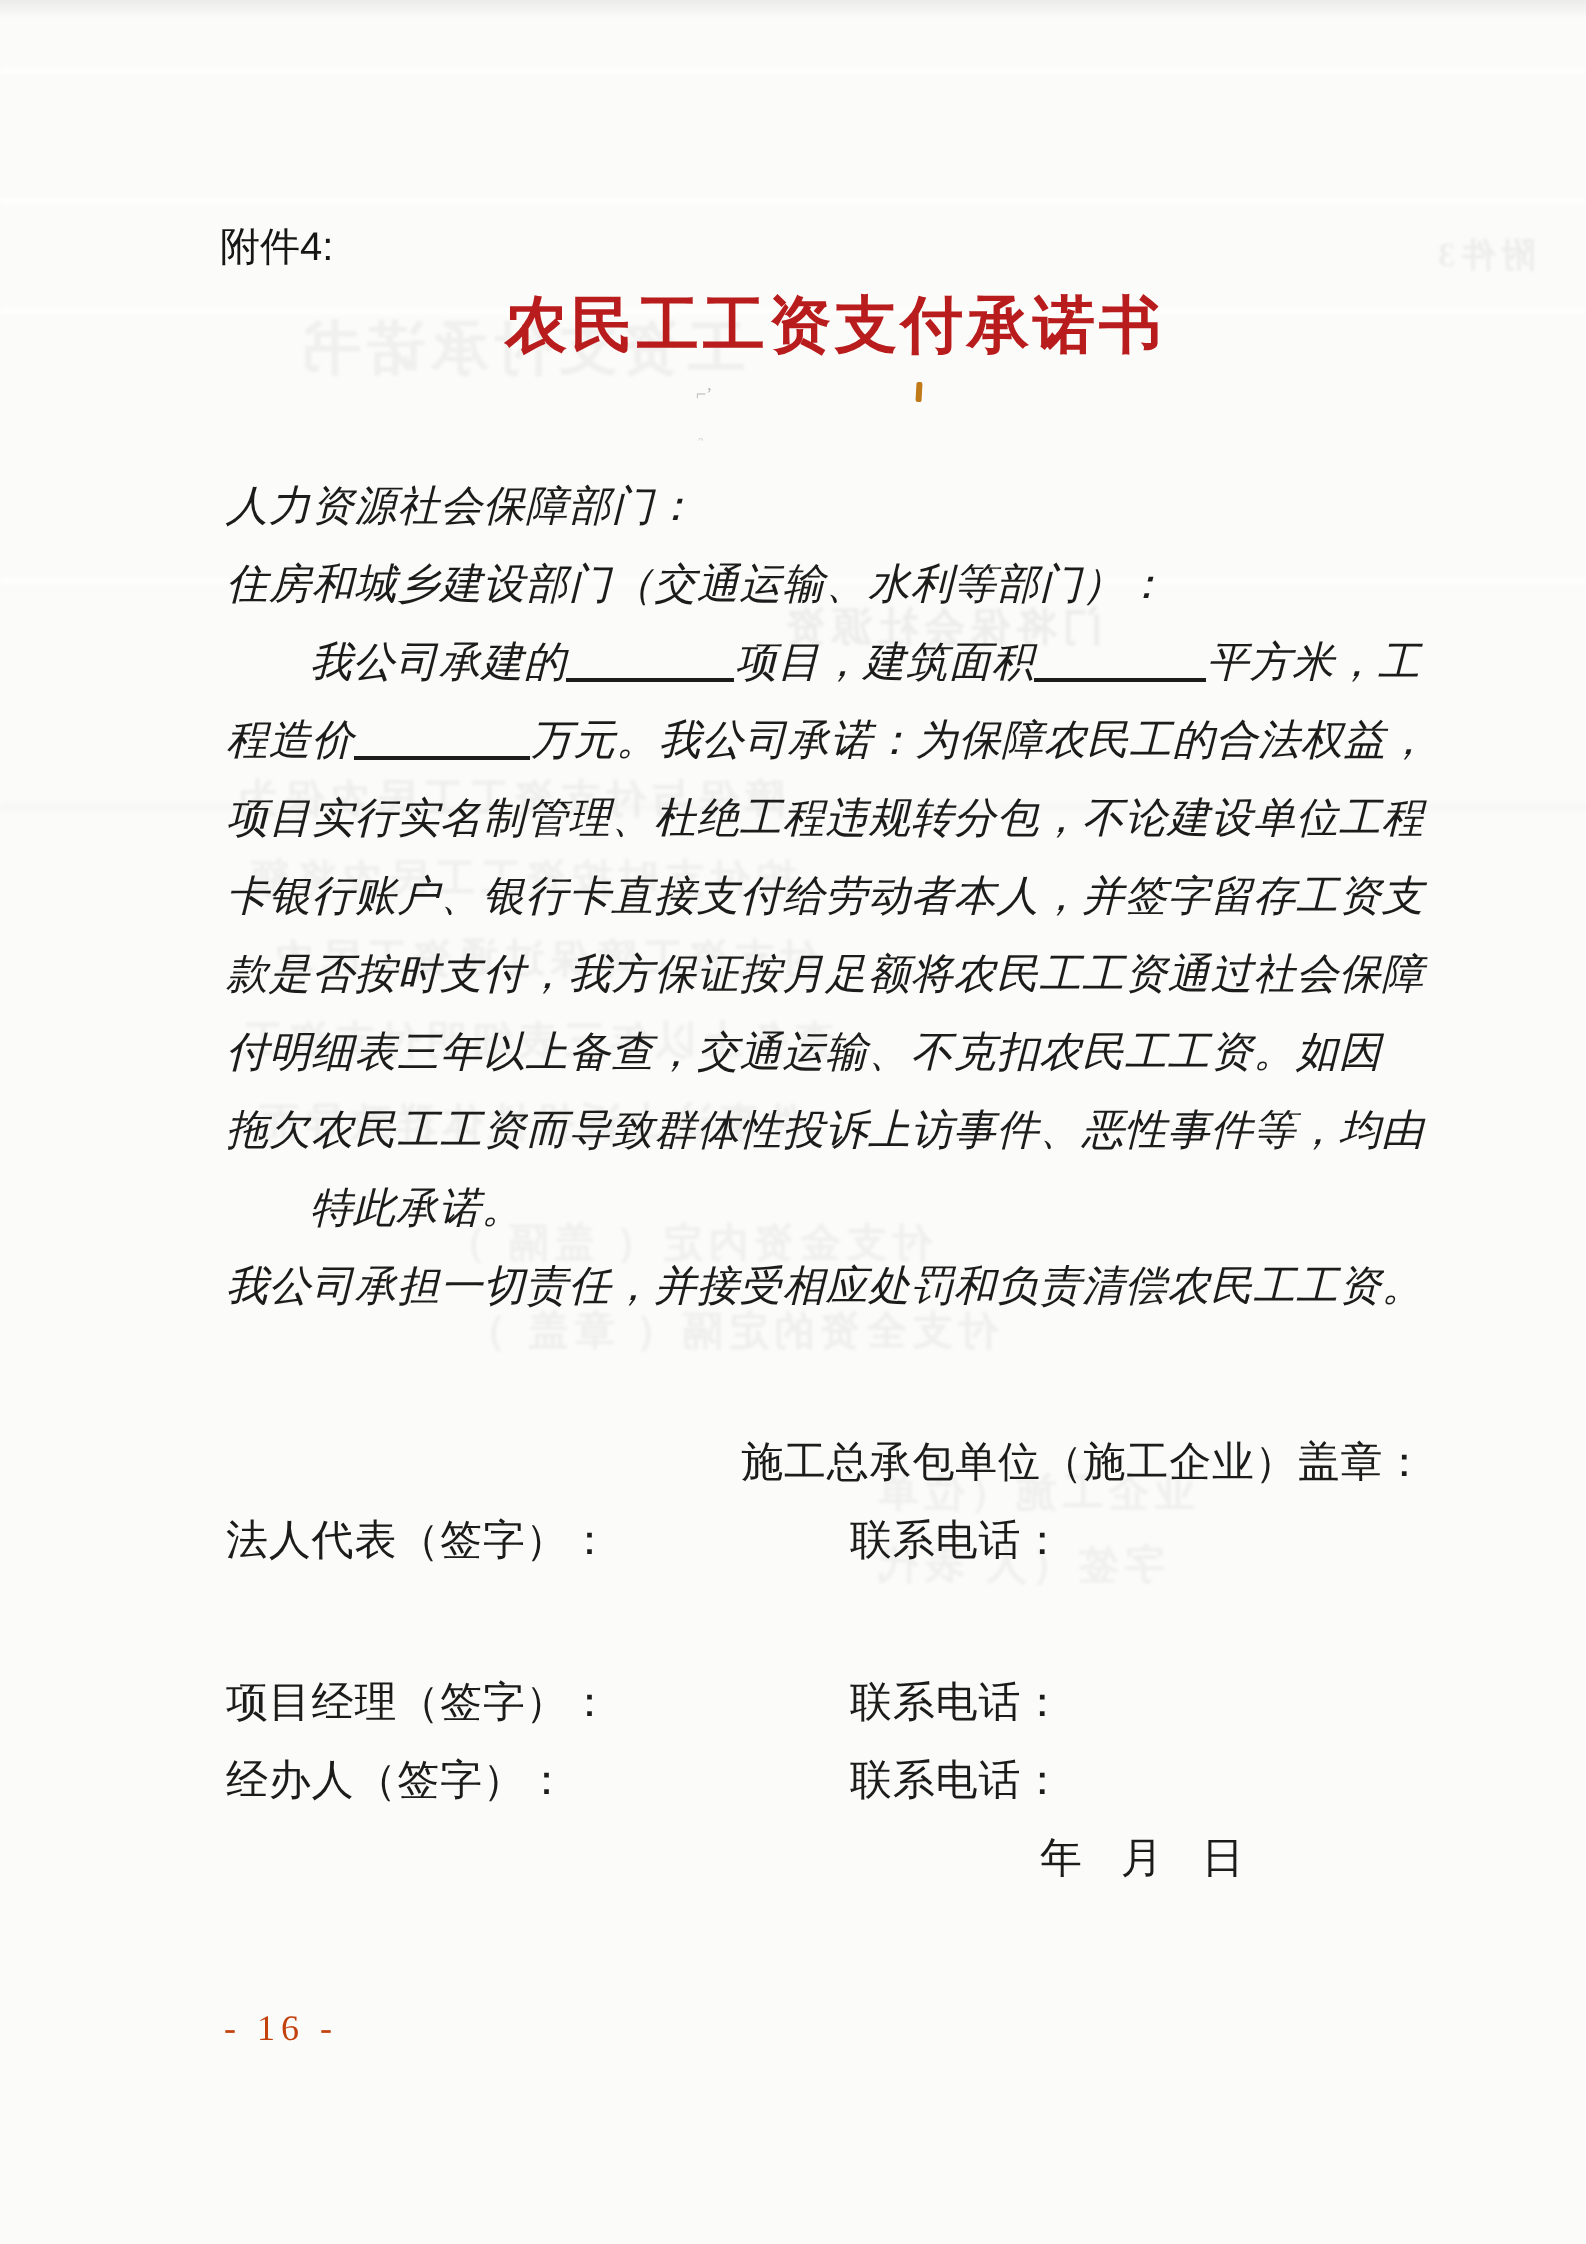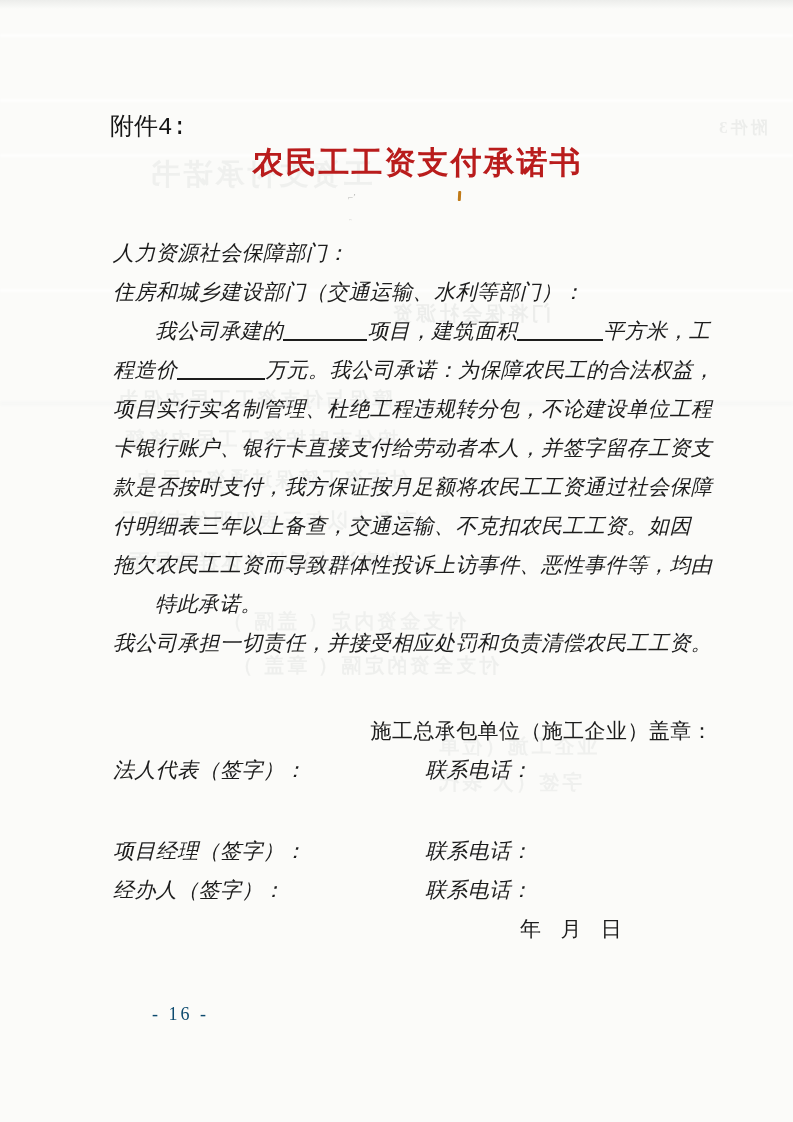--- a/index.html
+++ b/index.html
@@ -35,44 +35,44 @@
   .g10{top:733px;left:436px;opacity:.10}
   .g11{top:769px;left:436px;opacity:.10}
   
   .orange-mark{position:absolute;left:458px;top:191px;width:3px;height:10px;
     background:#c07a18;border-radius:1px;transform:rotate(3deg);}
   .pencil-mark{position:absolute;left:348px;top:192px;width:14px;height:8px;
     color:#9a9a98;font-size:9px;opacity:.7;}
   .pencil-mark2{position:absolute;left:349px;top:216px;width:10px;height:8px;
     color:#a8a8a6;font-size:9px;opacity:.6;}
 
-  .attachment{position:absolute;left:110px;top:110px;font-size:24px;
-    font-family:Liberation Mono, monospace;color:#161616;}
+  .attachment{position:absolute;left:110px;top:110px;font-size:20px;
+    font-family:Liberation Sans, sans-serif;color:#161616;}
   .title{position:absolute;left:0;right:0;top:142px;margin:0;
     padding-left:42px;text-align:center;font-size:31px;font-weight:700;
     letter-spacing:2px;color:#b91c1c;}
 
   .content{position:absolute;left:113px;top:234px;width:600px;
     font-size:21px;line-height:39px;letter-spacing:.4px;font-style:italic;}
   .line{white-space:nowrap;}
   .line.indent{padding-left:42px;}
   .blank{display:inline-block;border-bottom:2px solid #1d1d1d;
     height:1px;vertical-align:baseline;position:relative;top:3px;}
 
   .sig{position:absolute;left:113px;top:712px;width:600px;
     font-size:21px;line-height:39px;letter-spacing:.4px;}
-  .sig-row{position:relative;white-space:nowrap;font-style:italic;}
+  .sig-row{position:relative;white-space:nowrap;}
   .sig-row .phone{position:absolute;left:312px;top:0;}
   .sig-row.gap-after{margin-bottom:42px;}
   .seal-line{white-space:nowrap;text-align:right;}
   .date-line{padding-left:407px;white-space:nowrap;}
   .date-line span{display:inline-block;margin-right:19px;}
 
   .pageno{position:absolute;left:112px;top:1004px;font-size:18px;
-    letter-spacing:3px;color:#0c4a6e;margin-left:40px;}
+    letter-spacing:3px;color:#c2410c;}
 </style>
 </head>
 <body>
 
 <div class="page">
 
   <div class="top-shade"></div>
   <div class="streak s1"></div>
   <div class="streak s2"></div>
   <div class="streak s3"></div>

